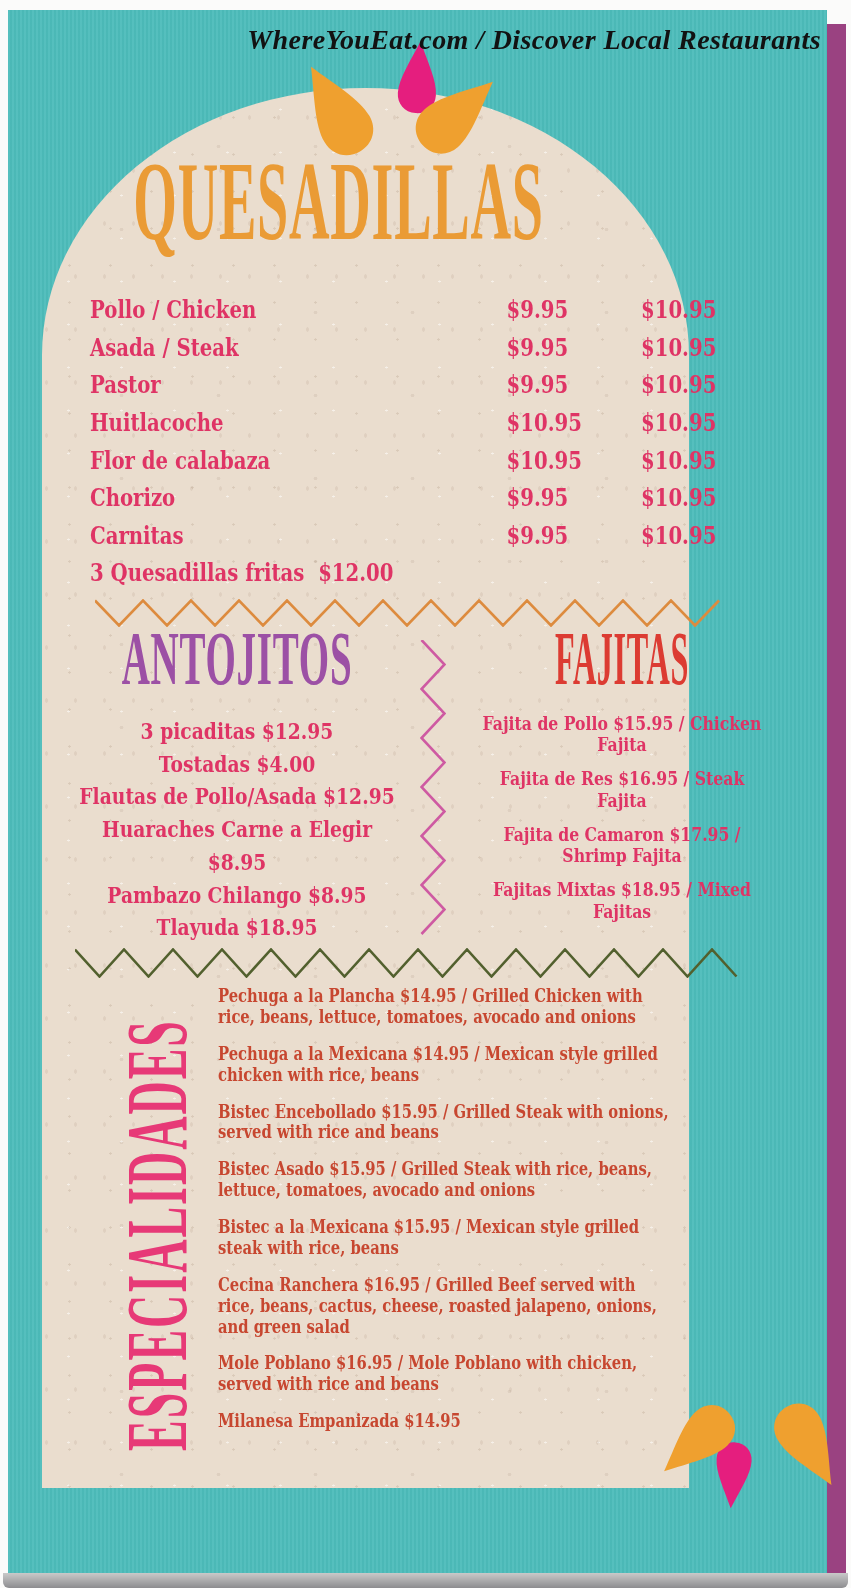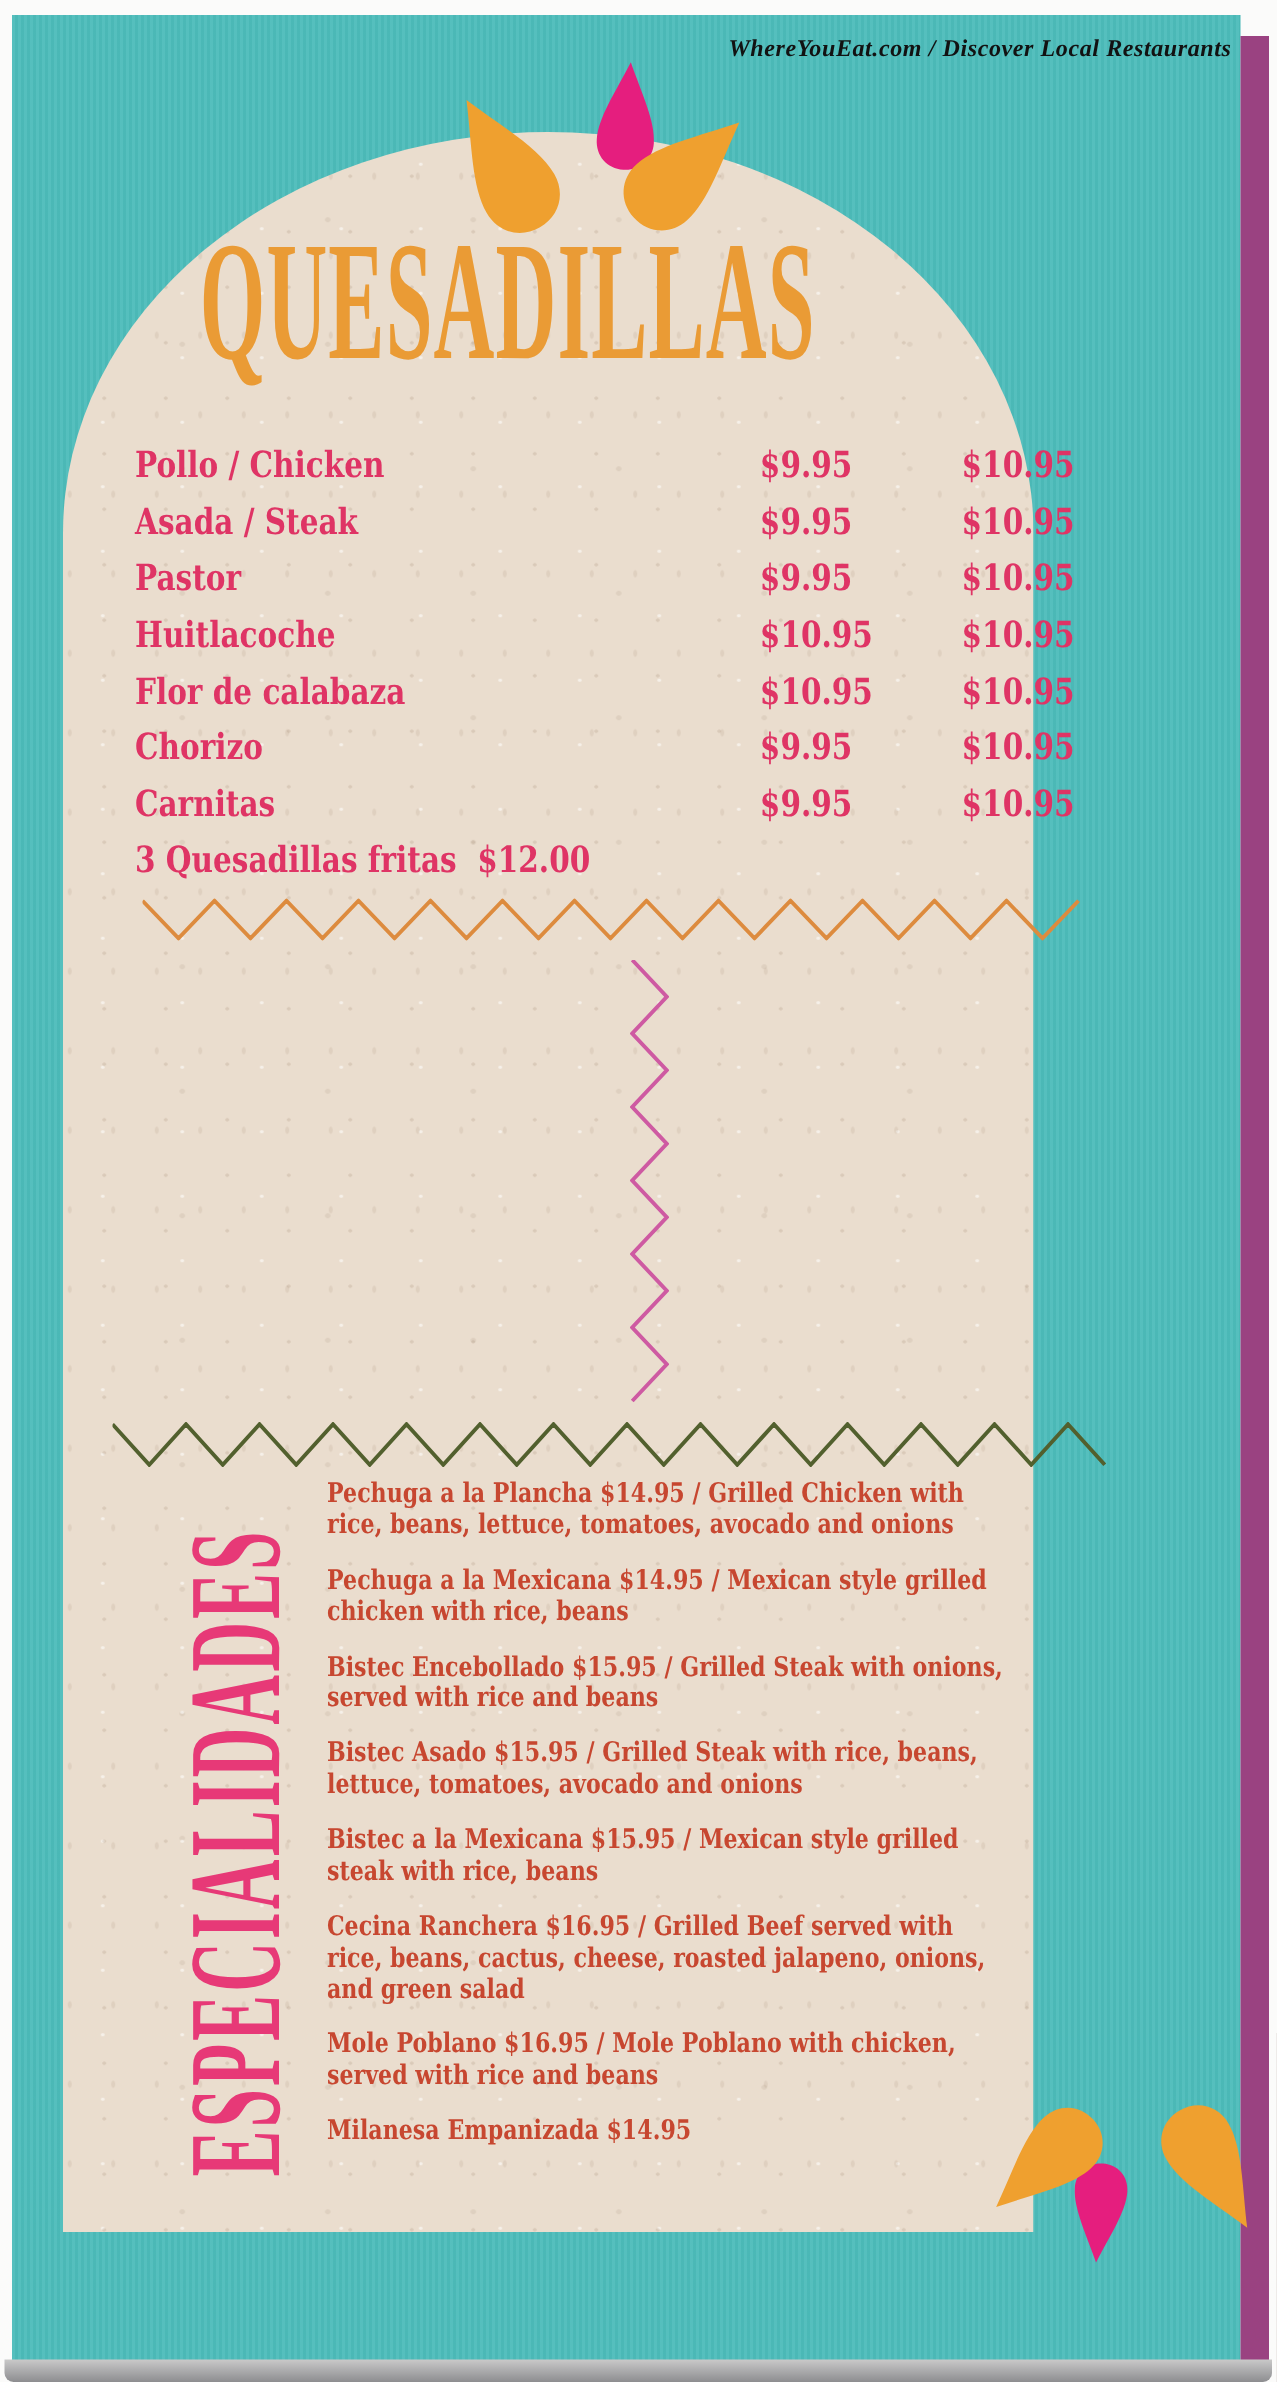--- a/index.html
+++ b/index.html
@@ -18,21 +18,21 @@
     background-color:var(--paper);
     background-image:
       radial-gradient(rgba(141,112,86,.18) 1px,transparent 1.5px),
       radial-gradient(rgba(141,112,86,.12) 1px,transparent 1.6px),
       radial-gradient(rgba(255,255,255,.55) 1px,transparent 1.5px),
       radial-gradient(rgba(120,95,70,.10) 1.6px,transparent 2.2px);
     background-size:41px 37px,29px 53px,53px 43px,97px 83px;
     background-position:7px 11px,19px 3px,0 0,31px 17px;}
   
   .watermark{position:absolute;top:24px;right:30px;font-family:"Liberation Serif",serif;
-    font-style:italic;font-weight:bold;font-size:16px;color:var(--watermark-ink);letter-spacing:.4px;z-index:9;}
+    font-style:italic;font-weight:bold;font-size:28px;color:var(--watermark-ink);letter-spacing:.4px;z-index:9;}
   
   .fan{position:absolute;width:210px;height:160px;z-index:5;}
   .fan-top{left:300px;top:14px;}
   .fan-bottom{left:640px;top:1380px;transform:rotate(180deg) scale(.92);}
   .petal{position:absolute;}
   .petal svg{width:100%;height:100%;display:block;}
   .p-left{left:6px;top:44px;width:60px;height:104px;transform:rotate(-30deg);color:var(--drop-orange);}
   .p-mid{left:96px;top:2px;width:44px;height:124px;transform:rotate(4deg);color:var(--drop-pink);}
   .p-right{left:128px;top:50px;width:58px;height:100px;transform:rotate(48deg);color:var(--drop-orange);}
   
@@ -116,25 +116,45 @@
           <span>$9.95</span>
           <span>$10.95</span>
         </div>
         <div class="q-note">3 Quesadillas fritas  $12.00</div>
       </div>
 
     <div class="zig" style="left:53px;top:511px;"><svg width="645" height="28">
           <polyline points="0,1.5 24,26.5 48,1.5 72,26.5 96,1.5 120,26.5 144,1.5 168,26.5 192,1.5 216,26.5 240,1.5 264,26.5 288,1.5 312,26.5 336,1.5 360,26.5 384,1.5 408,26.5 432,1.5 456,26.5 480,1.5 504,26.5 528,1.5 552,26.5 576,1.5 600,26.5 624,1.5" fill="none" stroke="#DD8B3E" stroke-width="2.6"></polyline>
         </svg></div>
 
+    <div class="col col-antojitos">
+      <div class="col-title t-antojitos">ANTOJITOS</div>
+      <div class="a-list" id="antojitos-list">
+          <div>3 picaditas $12.95</div>
+          <div>Tostadas $4.00</div>
+          <div>Flautas de Pollo/Asada $12.95</div>
+          <div>Huaraches Carne a Elegir $8.95</div>
+          <div>Pambazo Chilango $8.95</div>
+          <div>Tlayuda $18.95</div>
+        </div>
+    </div>
 
     <div class="zig" style="left:378px;top:552px;"><svg width="26" height="295">
           <polyline points="1.5,0 24.5,24.5 1.5,49 24.5,73.5 1.5,98 24.5,122.5 1.5,147 24.5,171.5 1.5,196 24.5,220.5 1.5,245 24.5,269.5 1.5,294" fill="none" stroke="#CE5AA2" stroke-width="2.6"></polyline>
         </svg></div>
 
+    <div class="col col-fajitas">
+      <div class="col-title t-fajitas">FAJITAS</div>
+      <div class="f-list" id="fajitas-list">
+          <div class="f-item">Fajita de Pollo $15.95 / Chicken Fajita</div>
+          <div class="f-item">Fajita de Res $16.95 / Steak Fajita</div>
+          <div class="f-item">Fajita de Camaron $17.95 / Shrimp Fajita</div>
+          <div class="f-item">Fajitas Mixtas $18.95 / Mixed Fajitas</div>
+        </div>
+    </div>
 
     <div class="zig" style="left:33px;top:860px;"><svg width="675" height="30">
           <polyline points="0,1.5 24.5,28.5 49,1.5 73.5,28.5 98,1.5 122.5,28.5 147,1.5 171.5,28.5 196,1.5 220.5,28.5 245,1.5 269.5,28.5 294,1.5 318.5,28.5 343,1.5 367.5,28.5 392,1.5 416.5,28.5 441,1.5 465.5,28.5 490,1.5 514.5,28.5 539,1.5 563.5,28.5 588,1.5 612.5,28.5 637,1.5 661.5,28.5" fill="none" stroke="#52602E" stroke-width="2.6"></polyline>
         </svg></div>
 
     <div class="esp-title">
       <span>ESPECIALIDADES</span>
     </div>
 
     <div class="esp-list" id="esp-list">

